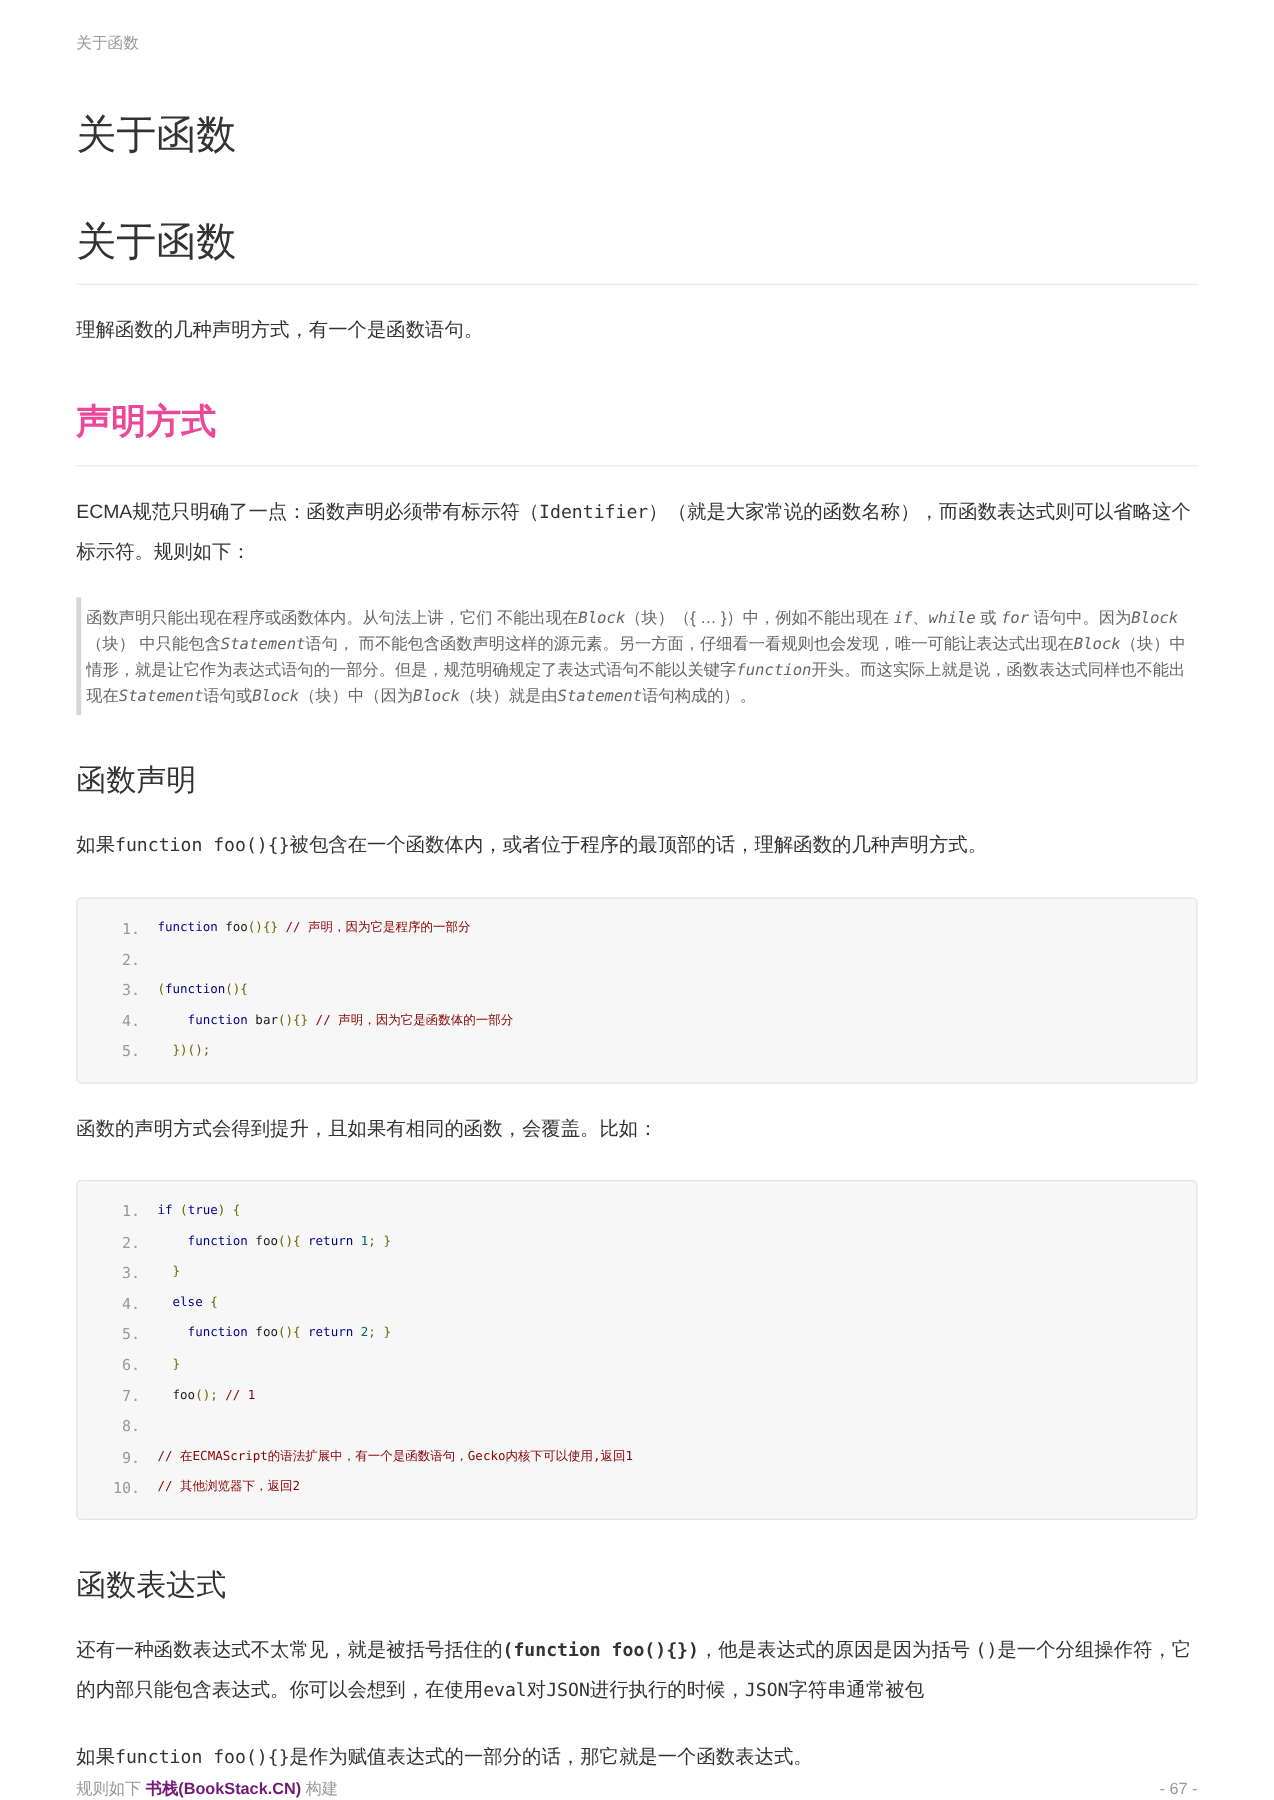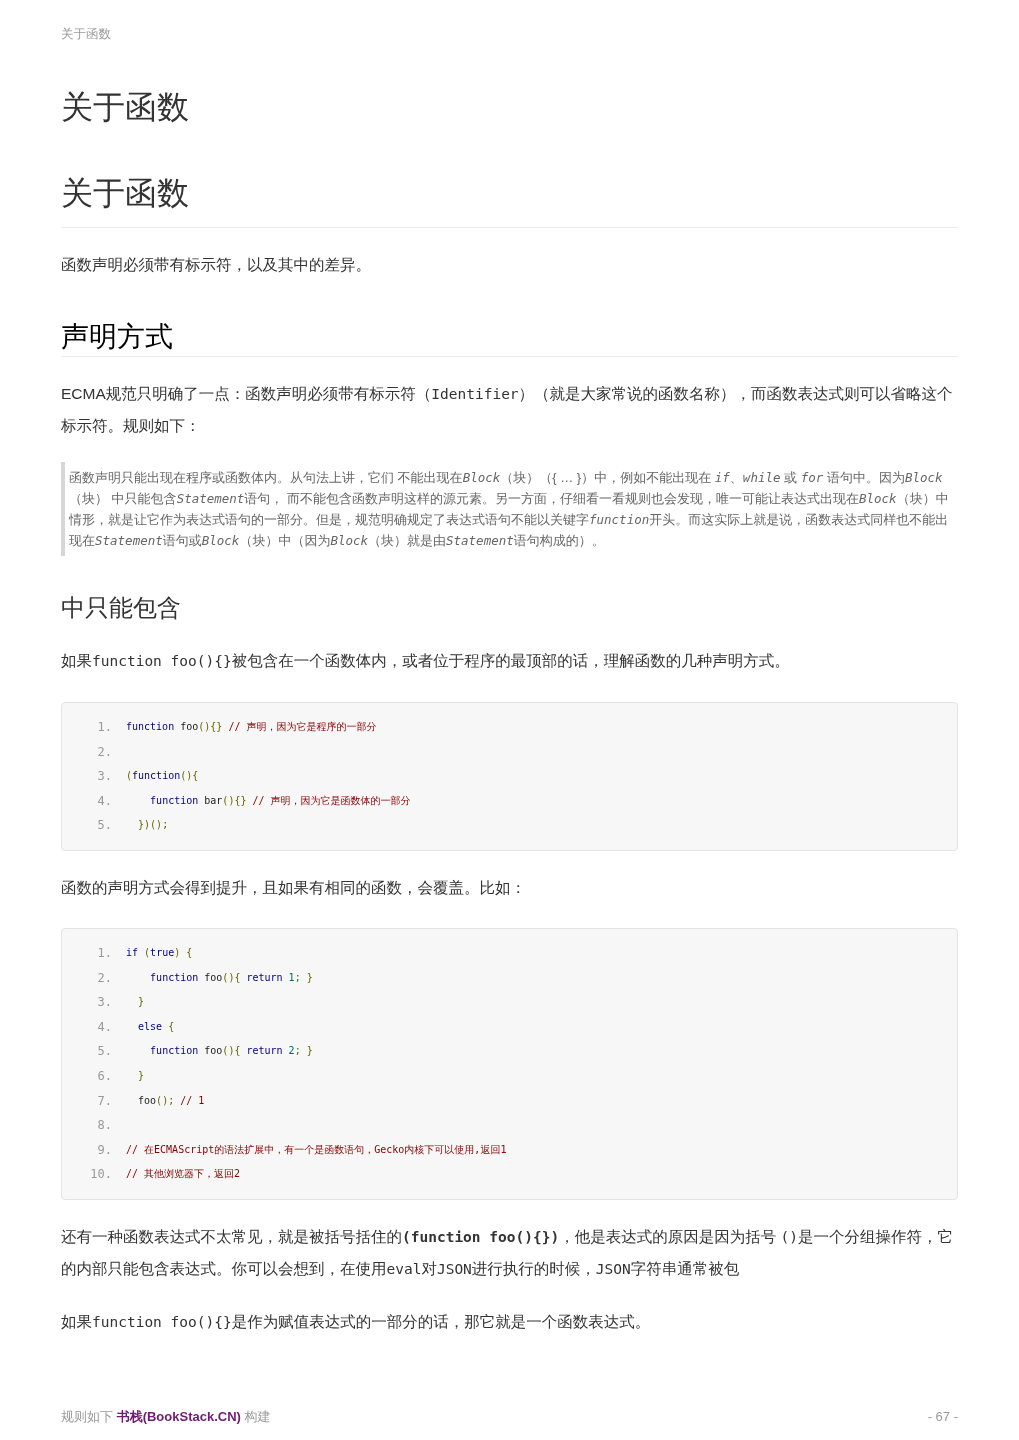--- a/index.html
+++ b/index.html
@@ -10,21 +10,21 @@
     color:#333;
   }
   .page { width:100%; height:100%; padding:14px 61px 26px; display:flex; flex-direction:column;margin-top:12px; }
 
   .doc-header { font-size:12.5px; color:#999; }
 
   h1 { font-size:32px; font-weight:400; color:#333; line-height:1.25; }
   .title-main { margin-top:44px; }
   .title-doc  { margin-top:46px; padding-bottom:14px; border-bottom:1px solid #ececec; }
 
-  h2 { font-size:28px; font-weight:400; color:#000000; margin-top:38px; border-bottom:1px solid #ececec; }
+  h2 { font-size:28px; font-weight:700; color:#ec4899; margin-top:38px; padding-bottom:16px; border-bottom:1px solid #ececec; }
   h3 { font-size:24px; font-weight:400; color:#333; margin-top:36px; }
 
   p.body-text { font-size:15.5px; line-height:31px; margin-top:21px; color:#333; }
 
   .icode { font-family:"DejaVu Sans Mono","Liberation Mono",monospace; font-size:14.5px; }
   .icode-b { font-weight:700; }
 
   blockquote {
     margin-top:21px; border-left:4px solid #d6d6d6;
     padding:5px 4px; color:#666; font-size:13px; line-height:21px;
@@ -58,38 +58,39 @@
 <body>
 
 <div class="page">
 
   <div class="doc-header">关于函数</div>
 
   <h1 class="title-main">关于函数</h1>
 
   <h1 class="title-doc">关于函数</h1>
 
-  <p class="body-text">函数声明必须带有标示符，以及其中的差异。</p>
+  <p class="body-text">理解函数的几种声明方式，有一个是函数语句。</p>
 
   <h2>声明方式</h2>
 
   <p class="body-text"><span>ECMA规范只明确了一点：函数声明必须带有标示符（</span><span class="icode">Identifier</span><span>）（就是大家常说的函数名称），而函数表达式则可以省略这个标示符。规则如下：</span></p>
 
   <blockquote><span>函数声明只能出现在程序或函数体内。从句法上讲，它们 不能出现在</span><span class="bq-code">Block</span><span>（块）（{ … }）中，例如不能出现在 </span><span class="bq-code">if</span><span>、</span><span class="bq-code">while</span><span> 或 </span><span class="bq-code">for</span><span> 语句中。因为</span><span class="bq-code">Block</span><span>（块） 中只能包含</span><span class="bq-code">Statement</span><span>语句， 而不能包含函数声明这样的源元素。另一方面，仔细看一看规则也会发现，唯一可能让表达式出现在</span><span class="bq-code">Block</span><span>（块）中情形，就是让它作为表达式语句的一部分。但是，规范明确规定了表达式语句不能以关键字</span><span class="bq-code">function</span><span>开头。而这实际上就是说，函数表达式同样也不能出现在</span><span class="bq-code">Statement</span><span>语句或</span><span class="bq-code">Block</span><span>（块）中（因为</span><span class="bq-code">Block</span><span>（块）就是由</span><span class="bq-code">Statement</span><span>语句构成的）。</span></blockquote>
 
-  <h3>中只能包含</h3>
+  <h3>函数声明</h3>
 
   <p class="body-text"><span>如果</span><span class="icode">function foo(){}</span><span>被包含在一个函数体内，或者位于程序的最顶部的话，理解函数的几种声明方式。</span></p>
 
   <pre class="code-block"><ol><li><span class="tok-k">function</span><span class="tok-n"> foo</span><span class="tok-p">(){}</span><span class="tok-n"> </span><span class="tok-c">// 声明，因为它是程序的一部分</span></li><li></li><li><span class="tok-p">(</span><span class="tok-k">function</span><span class="tok-p">(){</span></li><li><span class="tok-n">    </span><span class="tok-k">function</span><span class="tok-n"> bar</span><span class="tok-p">(){}</span><span class="tok-n"> </span><span class="tok-c">// 声明，因为它是函数体的一部分</span></li><li><span class="tok-n">  </span><span class="tok-p">})();</span></li></ol></pre>
 
   <p class="body-text">函数的声明方式会得到提升，且如果有相同的函数，会覆盖。比如：</p>
 
   <pre class="code-block"><ol><li><span class="tok-k">if</span><span class="tok-n"> </span><span class="tok-p">(</span><span class="tok-k">true</span><span class="tok-p">)</span><span class="tok-n"> </span><span class="tok-p">{</span></li><li><span class="tok-n">    </span><span class="tok-k">function</span><span class="tok-n"> foo</span><span class="tok-p">(){</span><span class="tok-n"> </span><span class="tok-k">return</span><span class="tok-n"> </span><span class="tok-m">1</span><span class="tok-p">;</span><span class="tok-n"> </span><span class="tok-p">}</span></li><li><span class="tok-n">  </span><span class="tok-p">}</span></li><li><span class="tok-n">  </span><span class="tok-k">else</span><span class="tok-n"> </span><span class="tok-p">{</span></li><li><span class="tok-n">    </span><span class="tok-k">function</span><span class="tok-n"> foo</span><span class="tok-p">(){</span><span class="tok-n"> </span><span class="tok-k">return</span><span class="tok-n"> </span><span class="tok-m">2</span><span class="tok-p">;</span><span class="tok-n"> </span><span class="tok-p">}</span></li><li><span class="tok-n">  </span><span class="tok-p">}</span></li><li><span class="tok-n">  </span><span class="tok-n">foo</span><span class="tok-p">();</span><span class="tok-n"> </span><span class="tok-c">// 1</span></li><li></li><li><span class="tok-c">// 在ECMAScript的语法扩展中，有一个是函数语句，Gecko内核下可以使用,返回1</span></li><li><span class="tok-c">// 其他浏览器下，返回2</span></li></ol></pre>
 
+  <h3>函数表达式</h3>
 
   <p class="body-text"><span>还有一种函数表达式不太常见，就是被括号括住的</span><span class="icode icode-b">(function foo(){})</span><span>，他是表达式的原因是因为括号 </span><span class="icode">()</span><span>是一个分组操作符，它的内部只能包含表达式。你可以会想到，在使用</span><span class="icode">eval</span><span>对</span><span class="icode">JSON</span><span>进行执行的时候，</span><span class="icode">JSON</span><span>字符串通常被包</span></p>
 
   <p class="body-text"><span>如果</span><span class="icode">function foo(){}</span><span>是作为赋值表达式的一部分的话，那它就是一个函数表达式。</span></p>
 
   <div class="footer">
     <div><span>规则如下 </span><a href="#" class="footer-link">书栈(BookStack.CN)</a><span> 构建</span></div>
     <div>- 67 -</div>
   </div>
 

